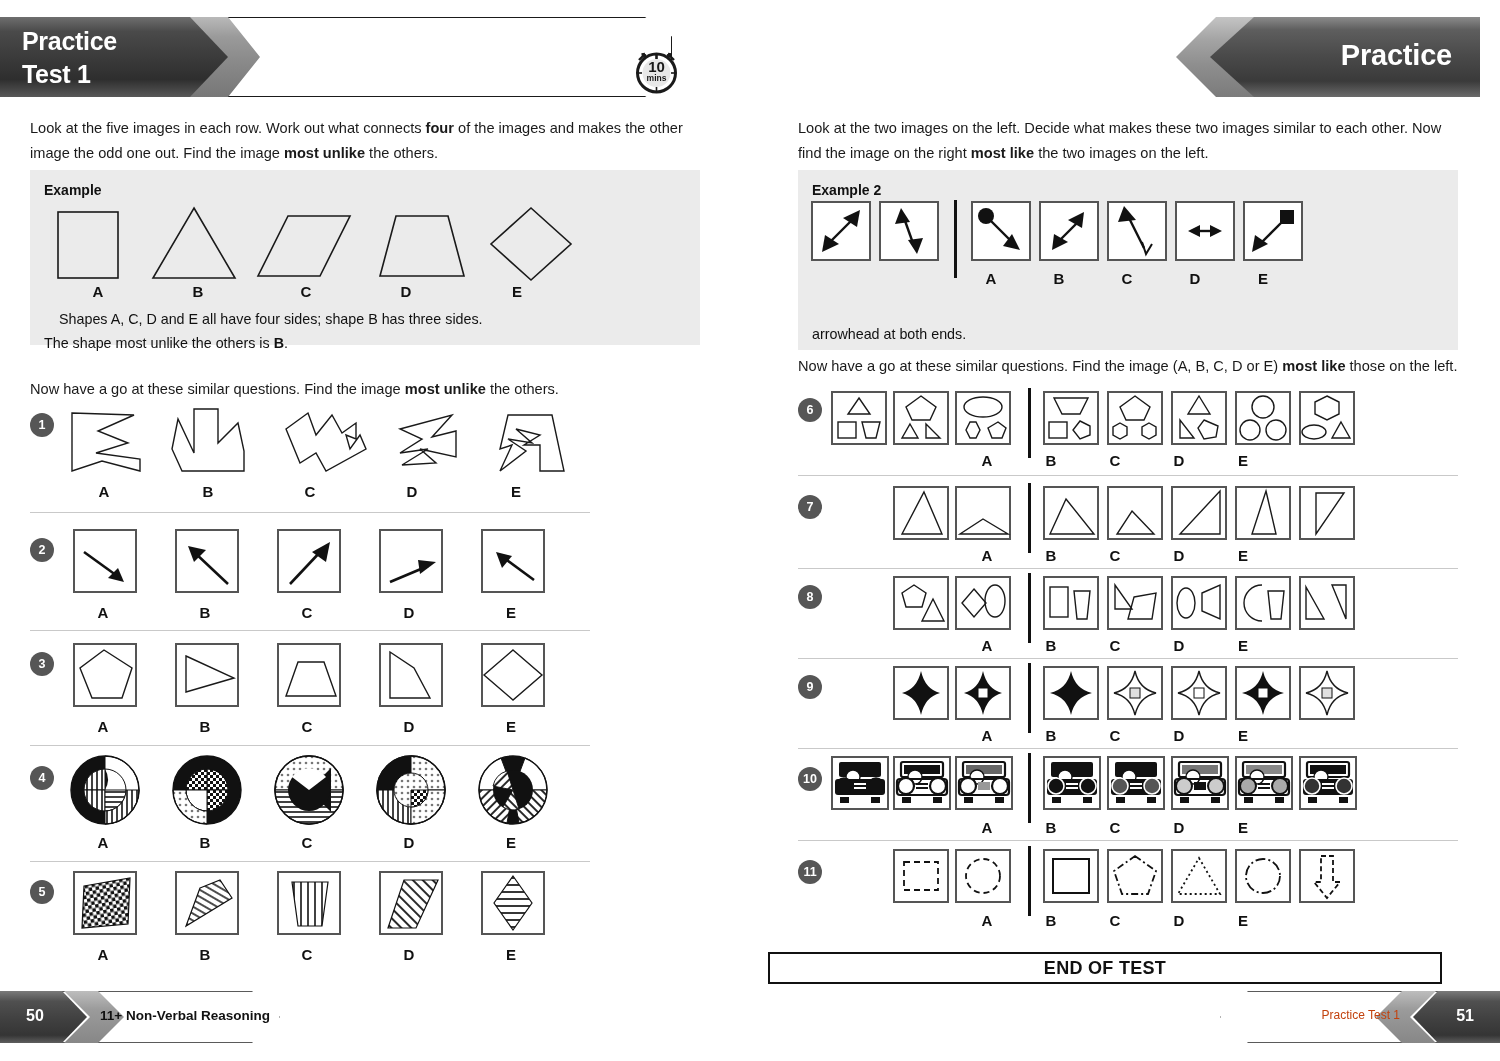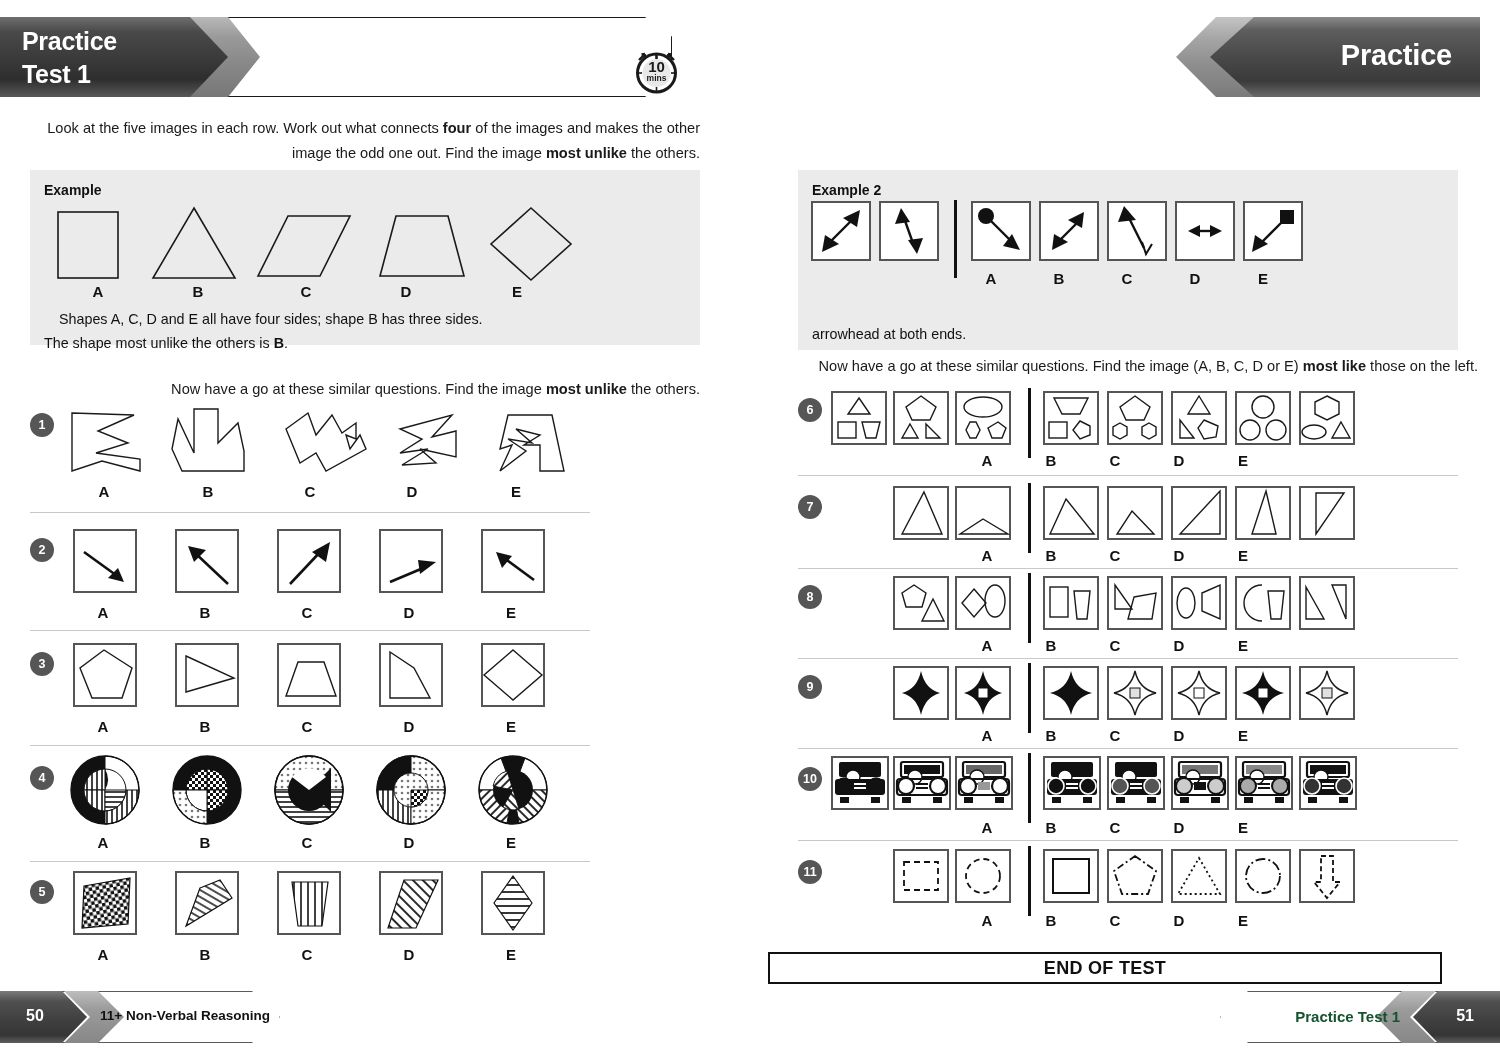--- a/index.html
+++ b/index.html
@@ -64,21 +64,21 @@
     background:linear-gradient(to bottom,#c4c4c4 0%,#a4a4a4 28%,#8e8e8e 60%,#7b7b7b 100%);
     clip-path: polygon(40px 0, 84px 0, 44px 40px, 84px 80px, 40px 80px, 0 40px);
   }
   .hdr-r-label {
     position:absolute; right:28px; top:22px;
     color:#fff; font-weight:bold; font-size:29px; letter-spacing:-0.2px;
   }
 
   
   .intro {
-    position:absolute; font-size:14.6px; line-height:25px; color:#1a1a1a;text-align:right;
+    position:absolute; font-size:14.6px; line-height:25px; color:#1a1a1a;
   }
   .intro b { font-weight:bold; }
 
   
   .exbox { position:absolute; background:#ebebeb; }
   .ex-title { font-size:14px; font-weight:bold; }
   .ex-text { font-size:14.3px; line-height:24px; }
 
   
   .qrow { position:absolute; }
@@ -145,21 +145,21 @@
     background:linear-gradient(to bottom,#bdbdbd 0%,#9b9b9b 35%,#878787 100%);
     clip-path: polygon(26px 0, 60px 0, 34px 26px, 60px 52px, 26px 52px, 0 26px);
     z-index:2;
   }
   .fr-pagenum {
     position:absolute; right:26px; top:16px; z-index:5;
     color:#fff; font-weight:bold; font-size:16px;
   }
   .fr-text {
     position:absolute; right:100px; top:17px; z-index:4;
-    font-weight:bold; font-size:15px; color:#14532d;
+    font-weight:normal; font-size:12px; color:#c2410c;
   }
 
   svg { display:block; overflow:visible; }
   .stroke { fill:none; stroke:#1a1a1a; stroke-width:1.6; }
   .frame { fill:#fff; stroke:#555; stroke-width:2; }
   .thin { fill:none; stroke:#1a1a1a; stroke-width:1.4; }
   .solid { fill:#111; stroke:none; }
 </style>
 </head>
 <body>
@@ -465,20 +465,23 @@
   </div>
 
   <div class="page page-right">
 
     <div class="hdr-right">
       <div class="hdr-r-light"></div>
       <div class="hdr-r-dark"></div>
       <div class="hdr-r-label">Practice</div>
     </div>
 
+    <div class="intro" style="left:48px; top:116px; width:660px;">
+      Look at the two images on the left. Decide what makes these two images similar to each other. Now find the image on the right <b>most like</b> the two images on the left.
+    </div>
 
     <div class="exbox" style="left:48px; top:170px; width:660px; height:180px;">
       <div class="ex-title" style="position:absolute; left:14px; top:12px;">Example 2</div>
 
       <svg style="position:absolute; left:14px; top:32px;" width="450" height="62" viewBox="0 0 450 62">
 
         <g>
           <rect class="frame" x="0" y="0" width="58" height="58" fill="#ebebeb"></rect>
           <line x1="14" y1="44" x2="44" y2="14" stroke="#111" stroke-width="2.4"></line>
           <polygon class="solid" points="48,8 45,25 31,16"></polygon>

